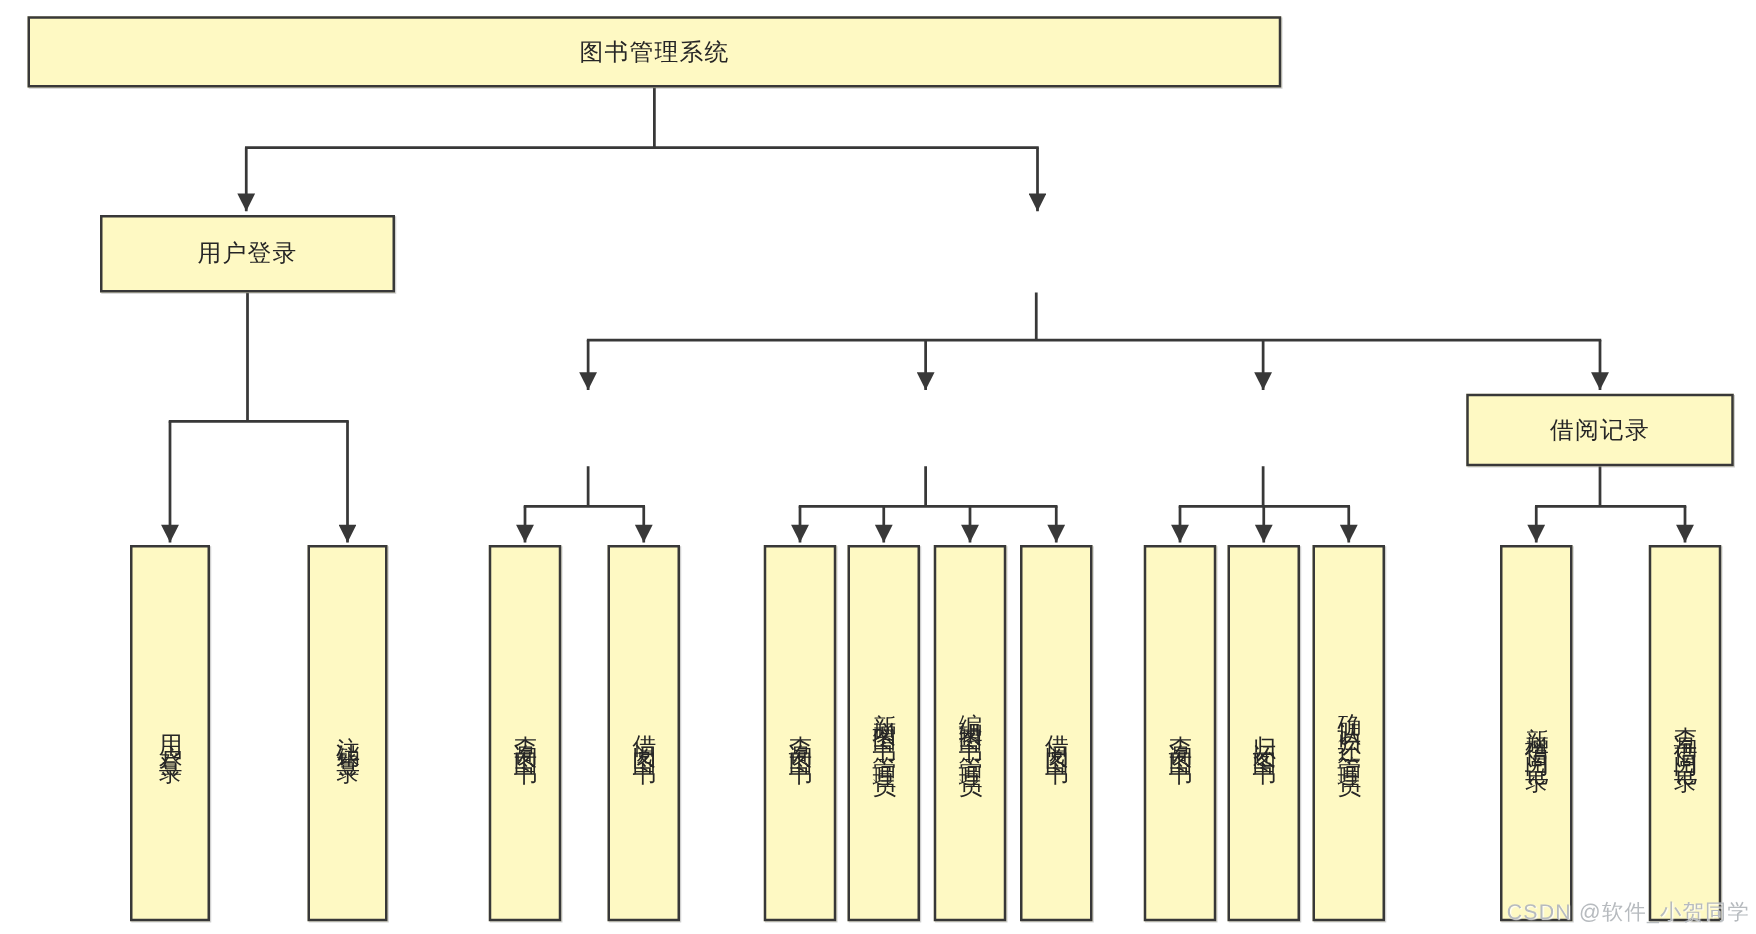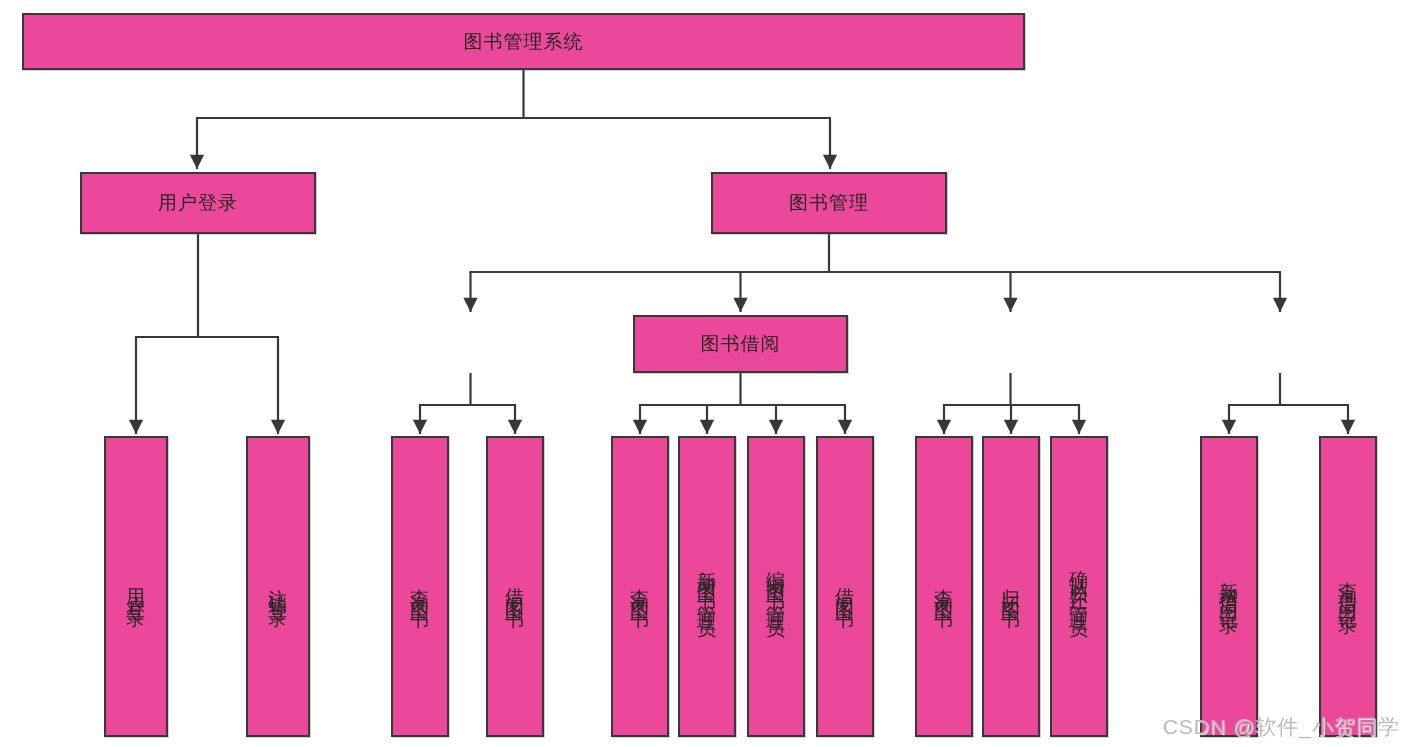--- a/index.html
+++ b/index.html
@@ -7,21 +7,21 @@
     position:relative;
     width:1405px;height:747px;
     background:#ffffff;
     font-family:"Liberation Sans","DejaVu Sans",sans-serif;
     overflow:hidden;
   }
   .connectors{position:absolute;left:0;top:0;}
   .box{
     position:absolute;
     box-sizing:border-box;
-    background:#ec4899;
+    background:#fef9c3;
     border:2.5px solid #383838;
     box-shadow:1px 1px 0 rgba(120,120,120,.35);
     display:flex;align-items:center;justify-content:center;
     color:#262626;
   }
   .hlabel{
     font-size:19px;
     letter-spacing:1px;
     white-space:nowrap;
   }
@@ -29,21 +29,21 @@
   .vlabel{
     writing-mode:vertical-rl;
     font-size:19px;
     letter-spacing:7px;
     line-height:1;
     white-space:nowrap;
   }
   .watermark{
     position:absolute;
     right:5px;bottom:6px;
-    font-size:21px;
+    font-size:17px;
     color:#b7bbbf;
     text-shadow:1px 1px 1px rgba(255,255,255,.9);
     letter-spacing:1px;
     white-space:nowrap;
   }
 </style>
 </head>
 <body>
 
 <div class="canvas">
@@ -98,26 +98,23 @@
     </g>
   </svg>
 
   <div class="box" style="left:22px;top:13px;width:1003px;height:57px">
     <span class="hlabel">图书管理系统</span>
   </div>
 
   <div class="box" style="left:80px;top:172px;width:236px;height:62px">
     <span class="hlabel">用户登录</span>
   </div>
-  <div class="box" style="left:711px;top:172px;width:236px;height:62px">
-    <span class="hlabel">图书管理</span>
-  </div>
 
-  <div class="box" style="left:633px;top:315px;width:215px;height:58px">
-    <span class="hlabel">图书借阅</span>
+  <div class="box" style="left:1173px;top:315px;width:214px;height:58px">
+    <span class="hlabel">借阅记录</span>
   </div>
 
   <div class="box vbox" style="left:104px;width:64px">
     <span class="vlabel">用户登录</span>
   </div>
   <div class="box vbox" style="left:246px;width:64px">
     <span class="vlabel">注销登录</span>
   </div>
 
   <div class="box vbox" style="left:391px;width:58px">

